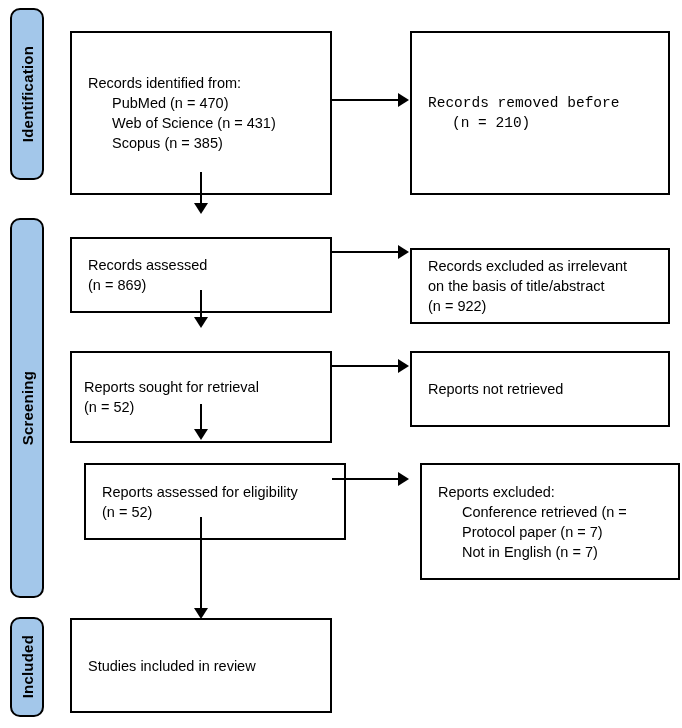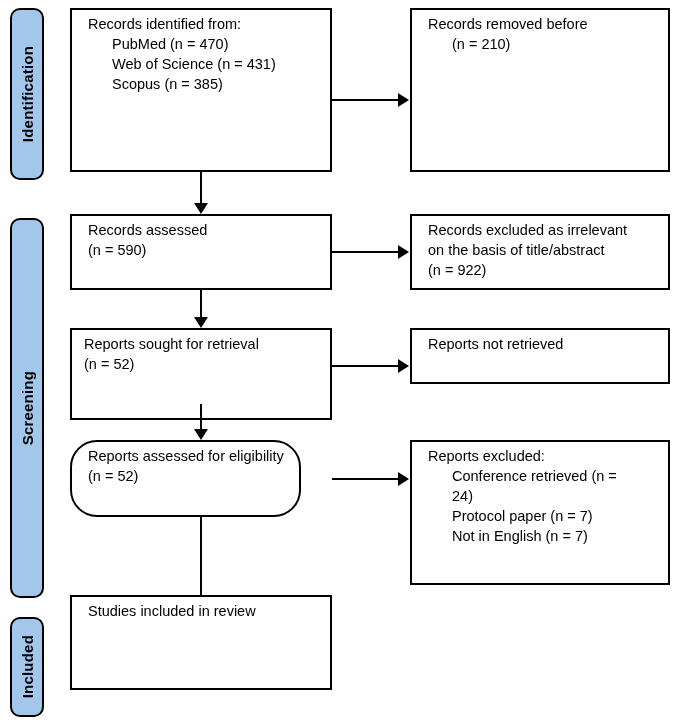--- a/index.html
+++ b/index.html
@@ -38,21 +38,23 @@
   }
 
   
   .box {
     position: absolute;
     background: #ffffff;
     border: 2px solid #000000;
     box-sizing: border-box;
     display: flex;
     flex-direction: column;
+    justify-content: center;
     padding: 4px 8px 4px 16px;
+    margin-top: 23px;
   }
   .box-line {
     font-size: 14.5px;
     line-height: 20px;
     color: #000000;
     white-space: pre-wrap;
   }
   .box-line.indent {
     padding-left: 24px;
     text-indent: 0;
@@ -100,72 +102,71 @@
     <span class="phase-label">Included</span>
   </div>
 
   <div class="box" style="left:70px; top:8px; width:262px; height:164px;">
     <div class="box-line">Records identified from:</div>
     <div class="box-line indent">PubMed (n = 470)</div>
     <div class="box-line indent">Web of Science (n = 431)</div>
     <div class="box-line indent">Scopus (n = 385)</div>
   </div>
 
-  <div class="box" style="left:410px; top:8px; width:260px; height:164px;">
+  <div class="box" style="left:410px; top:8px; width:260px; height:164px;font-family:Liberation Mono, monospace;">
     <div class="box-line">Records removed before</div>
     <div class="box-line indent">(n = 210)</div>
   </div>
 
   <div class="conn conn-h" style="left:332px; top:99px; width:66px;"></div>
   <div class="arrow-right" style="left:398px; top:93px;"></div>
 
   <div class="conn conn-v" style="left:200px; top:172px; height:32px;"></div>
   <div class="arrow-down" style="left:194px; top:203px;"></div>
 
   <div class="box" style="left:70px; top:214px; width:262px; height:76px;">
     <div class="box-line">Records assessed</div>
-    <div class="box-line">(n = 590)</div>
+    <div class="box-line">(n = 869)</div>
   </div>
 
-  <div class="box" style="left:410px; top:214px; width:260px; height:76px;">
+  <div class="box" style="left:410px; top:225px; width:260px; height:76px;">
     <div class="box-line">Records excluded as irrelevant</div>
     <div class="box-line">on the basis of title/abstract</div>
     <div class="box-line">(n = 922)</div>
   </div>
 
   <div class="conn conn-h" style="left:332px; top:251px; width:66px;"></div>
   <div class="arrow-right" style="left:398px; top:245px;"></div>
 
   <div class="conn conn-v" style="left:200px; top:290px; height:28px;"></div>
   <div class="arrow-down" style="left:194px; top:317px;"></div>
 
   <div class="box" style="left:70px; top:328px; width:262px; height:92px;padding-left:12px;">
     <div class="box-line">Reports sought for retrieval</div>
     <div class="box-line">(n = 52)</div>
   </div>
 
-  <div class="box" style="left:410px; top:328px; width:260px; height:56px;">
+  <div class="box" style="left:410px; top:328px; width:260px; height:76px;">
     <div class="box-line">Reports not retrieved</div>
   </div>
 
   <div class="conn conn-h" style="left:332px; top:365px; width:66px;"></div>
   <div class="arrow-right" style="left:398px; top:359px;"></div>
 
   <div class="conn conn-v" style="left:200px; top:404px; height:27px;"></div>
   <div class="arrow-down" style="left:194px; top:429px;"></div>
 
-  <div class="box" style="left:70px; top:440px; width:231px; height:77px;border-radius:27px;">
+  <div class="box" style="left:84px; top:440px; width:262px; height:77px;">
     <div class="box-line">Reports assessed for eligibility</div>
     <div class="box-line">(n = 52)</div>
   </div>
 
-  <div class="box" style="left:410px; top:440px; width:260px; height:145px;">
+  <div class="box" style="left:420px; top:440px; width:260px; height:117px;">
     <div class="box-line">Reports excluded:</div>
     <div class="box-line indent">Conference retrieved (n =</div>
-    <div class="box-line indent">24)</div>
     <div class="box-line indent">Protocol paper (n = 7)</div>
     <div class="box-line indent">Not in English (n = 7)</div>
   </div>
 
   <div class="conn conn-h" style="left:332px; top:478px; width:66px;"></div>
   <div class="arrow-right" style="left:398px; top:472px;"></div>
 
   <div class="conn conn-v" style="left:200px; top:517px; height:93px;"></div>
   <div class="arrow-down" style="left:194px; top:608px;"></div>
 

